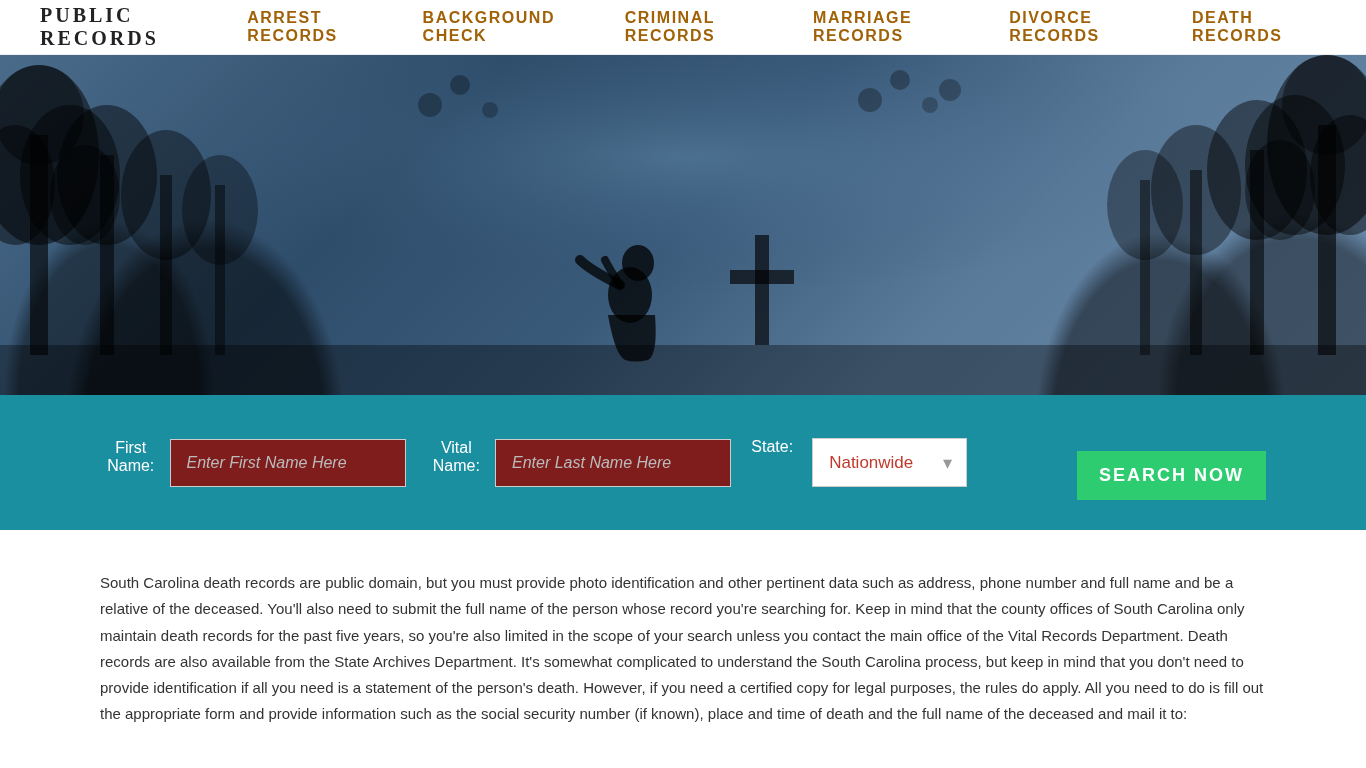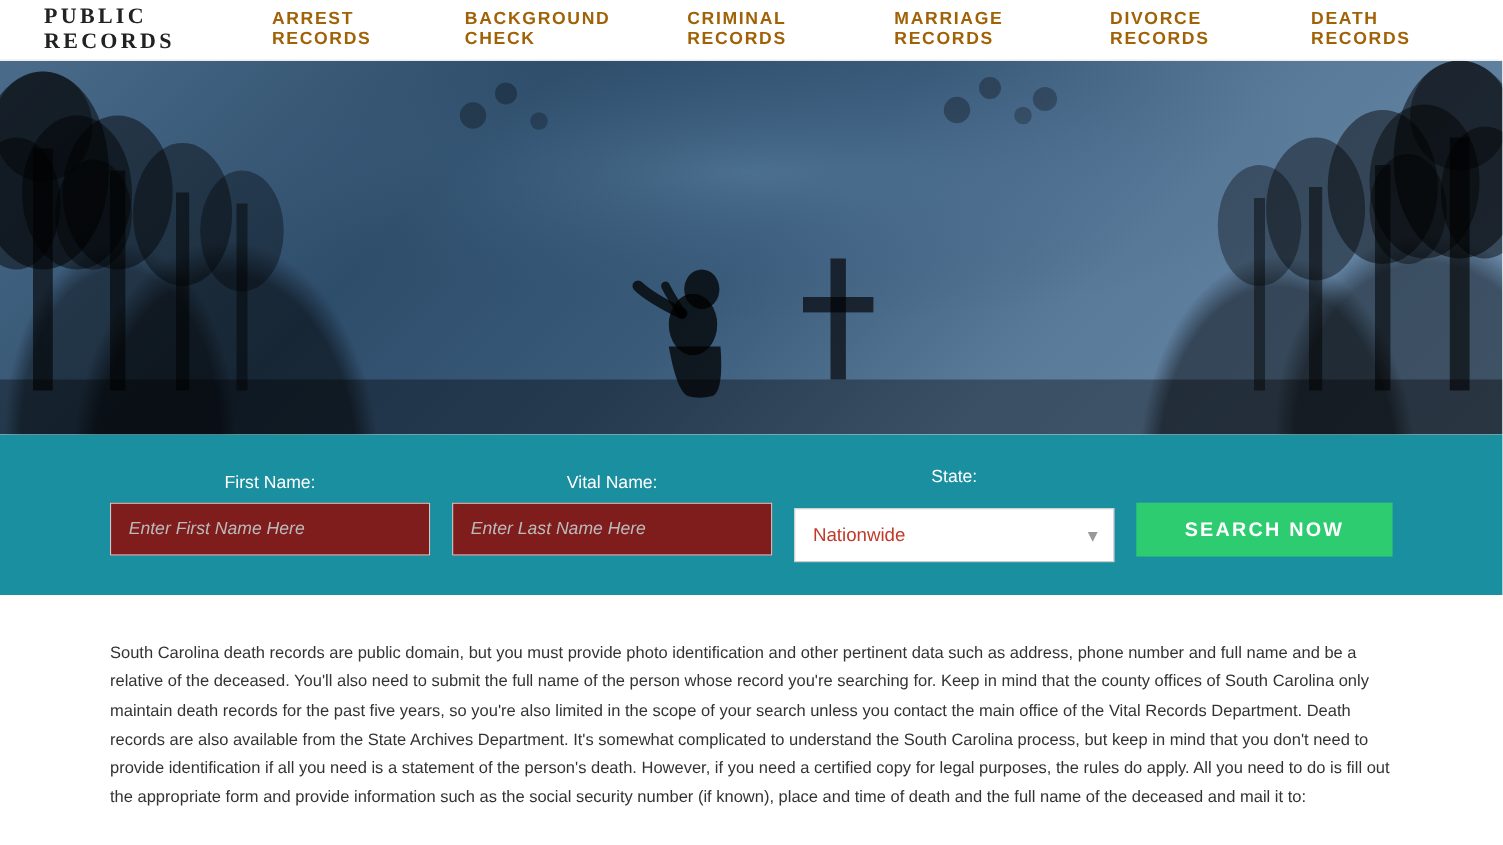--- a/index.html
+++ b/index.html
@@ -112,21 +112,21 @@
     .search-section {
       background: #1a8fa0;
       padding: 30px 100px;
       display: flex;
       align-items: center;
       gap: 20px;
     }
 
     .search-field {
       display: flex;
-      flex-direction: column;
+      flex-direction: row;
       gap: 8px;
       flex: 1;
     }
 
     .search-field label {
       color: #fff;
       font-size: 16px;
       font-family: 'Arial', sans-serif;
       font-weight: 400;
       text-align: center;
@@ -143,21 +143,21 @@
       outline: none;
     }
 
     .search-field input::placeholder {
       color: #bbb;
       font-style: italic;
     }
 
     .state-field {
       display: flex;
-      flex-direction: column;
+      flex-direction: row;
       gap: 19px;
       flex: 1;
     }
 
     .state-field label {
       color: #fff;
       font-size: 16px;
       font-family: 'Arial', sans-serif;
       font-weight: 400;
       text-align: center;
@@ -187,21 +187,21 @@
       position: absolute;
       right: 14px;
       top: 50%;
       transform: translateY(-50%);
       color: #999;
       pointer-events: none;
       font-size: 18px;
     }
 
     .search-button {
-      padding: 14px 44px;
+      padding: 14px 22px;
       background: #2ecc71;
       color: #fff;
       border: none;
       font-size: 18px;
       font-weight: 700;
       letter-spacing: 2px;
       text-transform: uppercase;
       cursor: pointer;
       font-family: 'Arial', sans-serif;
       white-space: nowrap;

